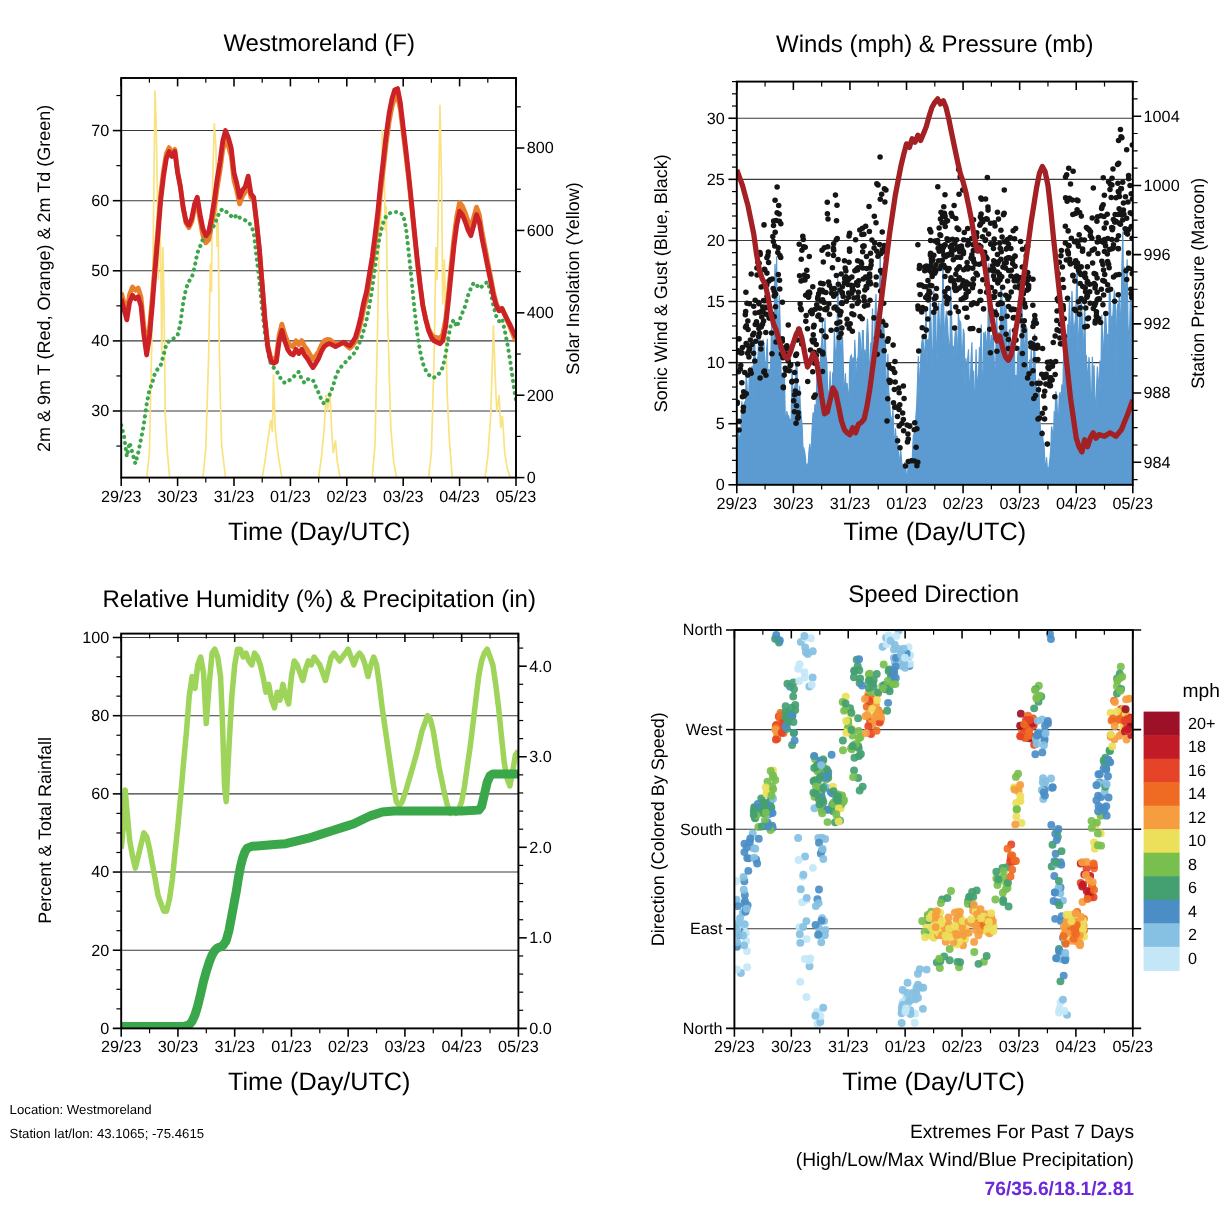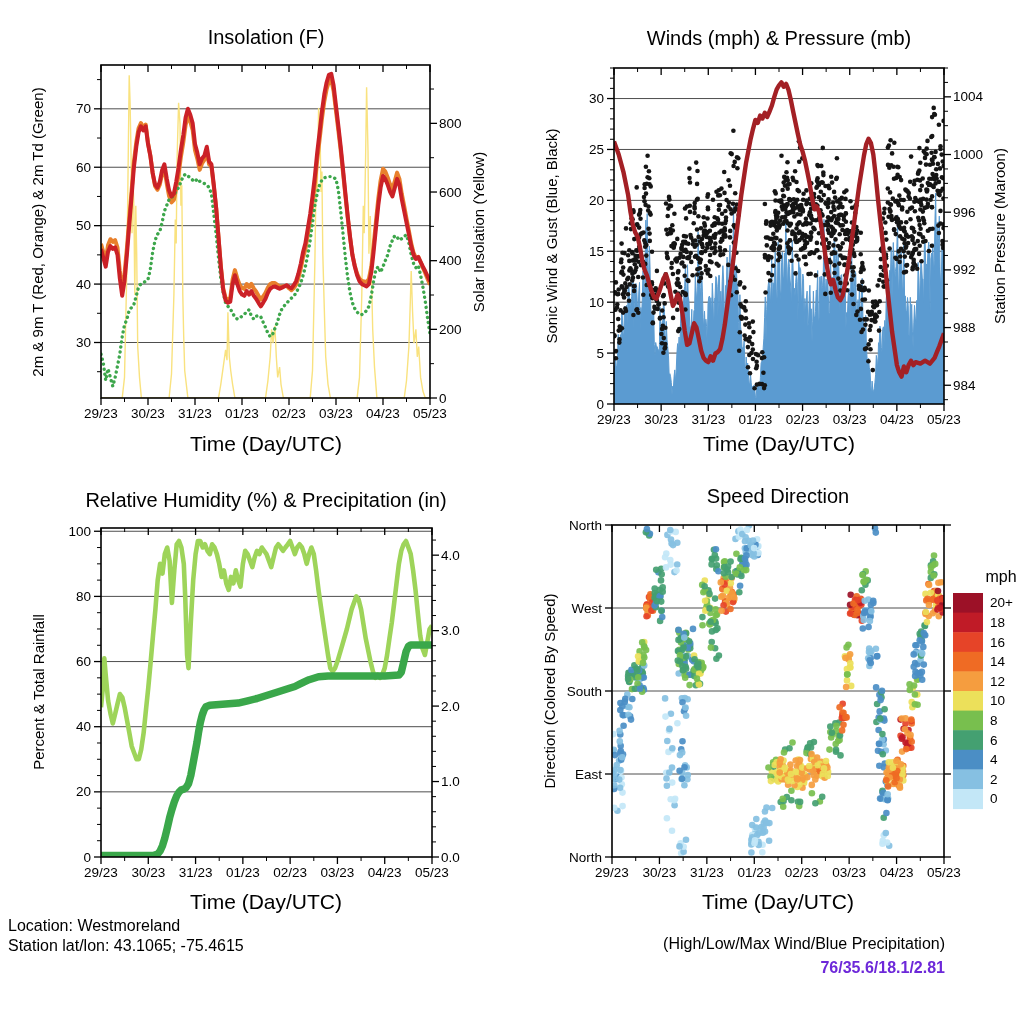--- a/index.html
+++ b/index.html
@@ -1,21 +1,21 @@
 <!DOCTYPE html>
 <html><head>
 <meta charset="utf-8">
 <style>
   html,body{margin:0;padding:0;background:#fff}
   body{width:1024px;height:1024px;position:relative;font-family:"Liberation Sans",sans-serif;color:#000;overflow:hidden}
   .abs{position:absolute;white-space:nowrap}
   .ptitle{font-size:20px;transform:translate(-50%,-50%)}
   .xlab{font-size:21px;transform:translate(-50%,-50%)}
   .rlab{font-size:15px;transform:translate(-50%,-50%) rotate(-90deg)}
-  .info{font-size:16px;line-height:19.5px}
+  .info{font-size:11px;line-height:19.5px}
   .extr{font-size:16px;line-height:24px;text-align:right}
   .extr .vals{font-weight:bold}
   .cbtitle{font-size:16px;transform:translate(-50%,-50%)}
   svg text{font-family:"Liberation Sans",sans-serif}
 </style>
 </head>
 <body>
 
 <div>
   <svg id="plots" class="abs" style="left:0;top:0" width="1024" height="1024">
@@ -2636,21 +2636,21 @@
         <text x="990" y="744.5" font-size="13.5" text-anchor="start" fill="#000">6</text>
         <rect x="953" y="749.8" width="30" height="20.1" fill="#4b8ec5"></rect>
         <text x="990" y="764.0999999999999" font-size="13.5" text-anchor="start" fill="#000">4</text>
         <rect x="953" y="769.4" width="30" height="20.1" fill="#86c0e2"></rect>
         <text x="990" y="783.6999999999999" font-size="13.5" text-anchor="start" fill="#000">2</text>
         <rect x="953" y="789" width="30" height="20.1" fill="#c3e7f7"></rect>
         <text x="990" y="803.3" font-size="13.5" text-anchor="start" fill="#000">0</text>
       </g>
     </svg>
 
-  <div class="abs ptitle" style="left:266px;top:37px">Insolation (F)</div>
+  <div class="abs ptitle" style="left:266px;top:37px">Westmoreland (F)</div>
   <div class="abs ptitle" style="left:779px;top:38px">Winds (mph) &amp; Pressure (mb)</div>
   <div class="abs ptitle" style="left:266px;top:500px">Relative Humidity (%) &amp; Precipitation (in)</div>
   <div class="abs ptitle" style="left:778px;top:496px">Speed Direction</div>
 
   <div class="abs xlab" style="left:266px;top:444px">Time (Day/UTC)</div>
   <div class="abs xlab" style="left:779px;top:444px">Time (Day/UTC)</div>
   <div class="abs xlab" style="left:266px;top:902px">Time (Day/UTC)</div>
   <div class="abs xlab" style="left:778px;top:902px">Time (Day/UTC)</div>
 
   <div class="abs rlab" style="left:37px;top:232px">2m &amp; 9m T (Red, Orange) &amp; 2m Td (Green)</div>
@@ -2661,16 +2661,17 @@
   <div class="abs rlab" style="left:549px;top:691px">Direction (Colored By Speed)</div>
 
   <div class="abs cbtitle" style="left:1001px;top:577px">mph</div>
 
   <div class="abs info" style="left:8px;top:916px">
     <div>Location: Westmoreland</div>
     <div>Station lat/lon: 43.1065; -75.4615</div>
   </div>
 
   <div class="abs extr" style="right:79px;top:932px">
+    <div>Extremes For Past 7 Days</div>
     <div>(High/Low/Max Wind/Blue Precipitation)</div>
     <div class="vals" id="extreme-vals" style="color: #6d28d9;">76/35.6/18.1/2.81</div>
   </div>
 </div>
 
 </body></html>

